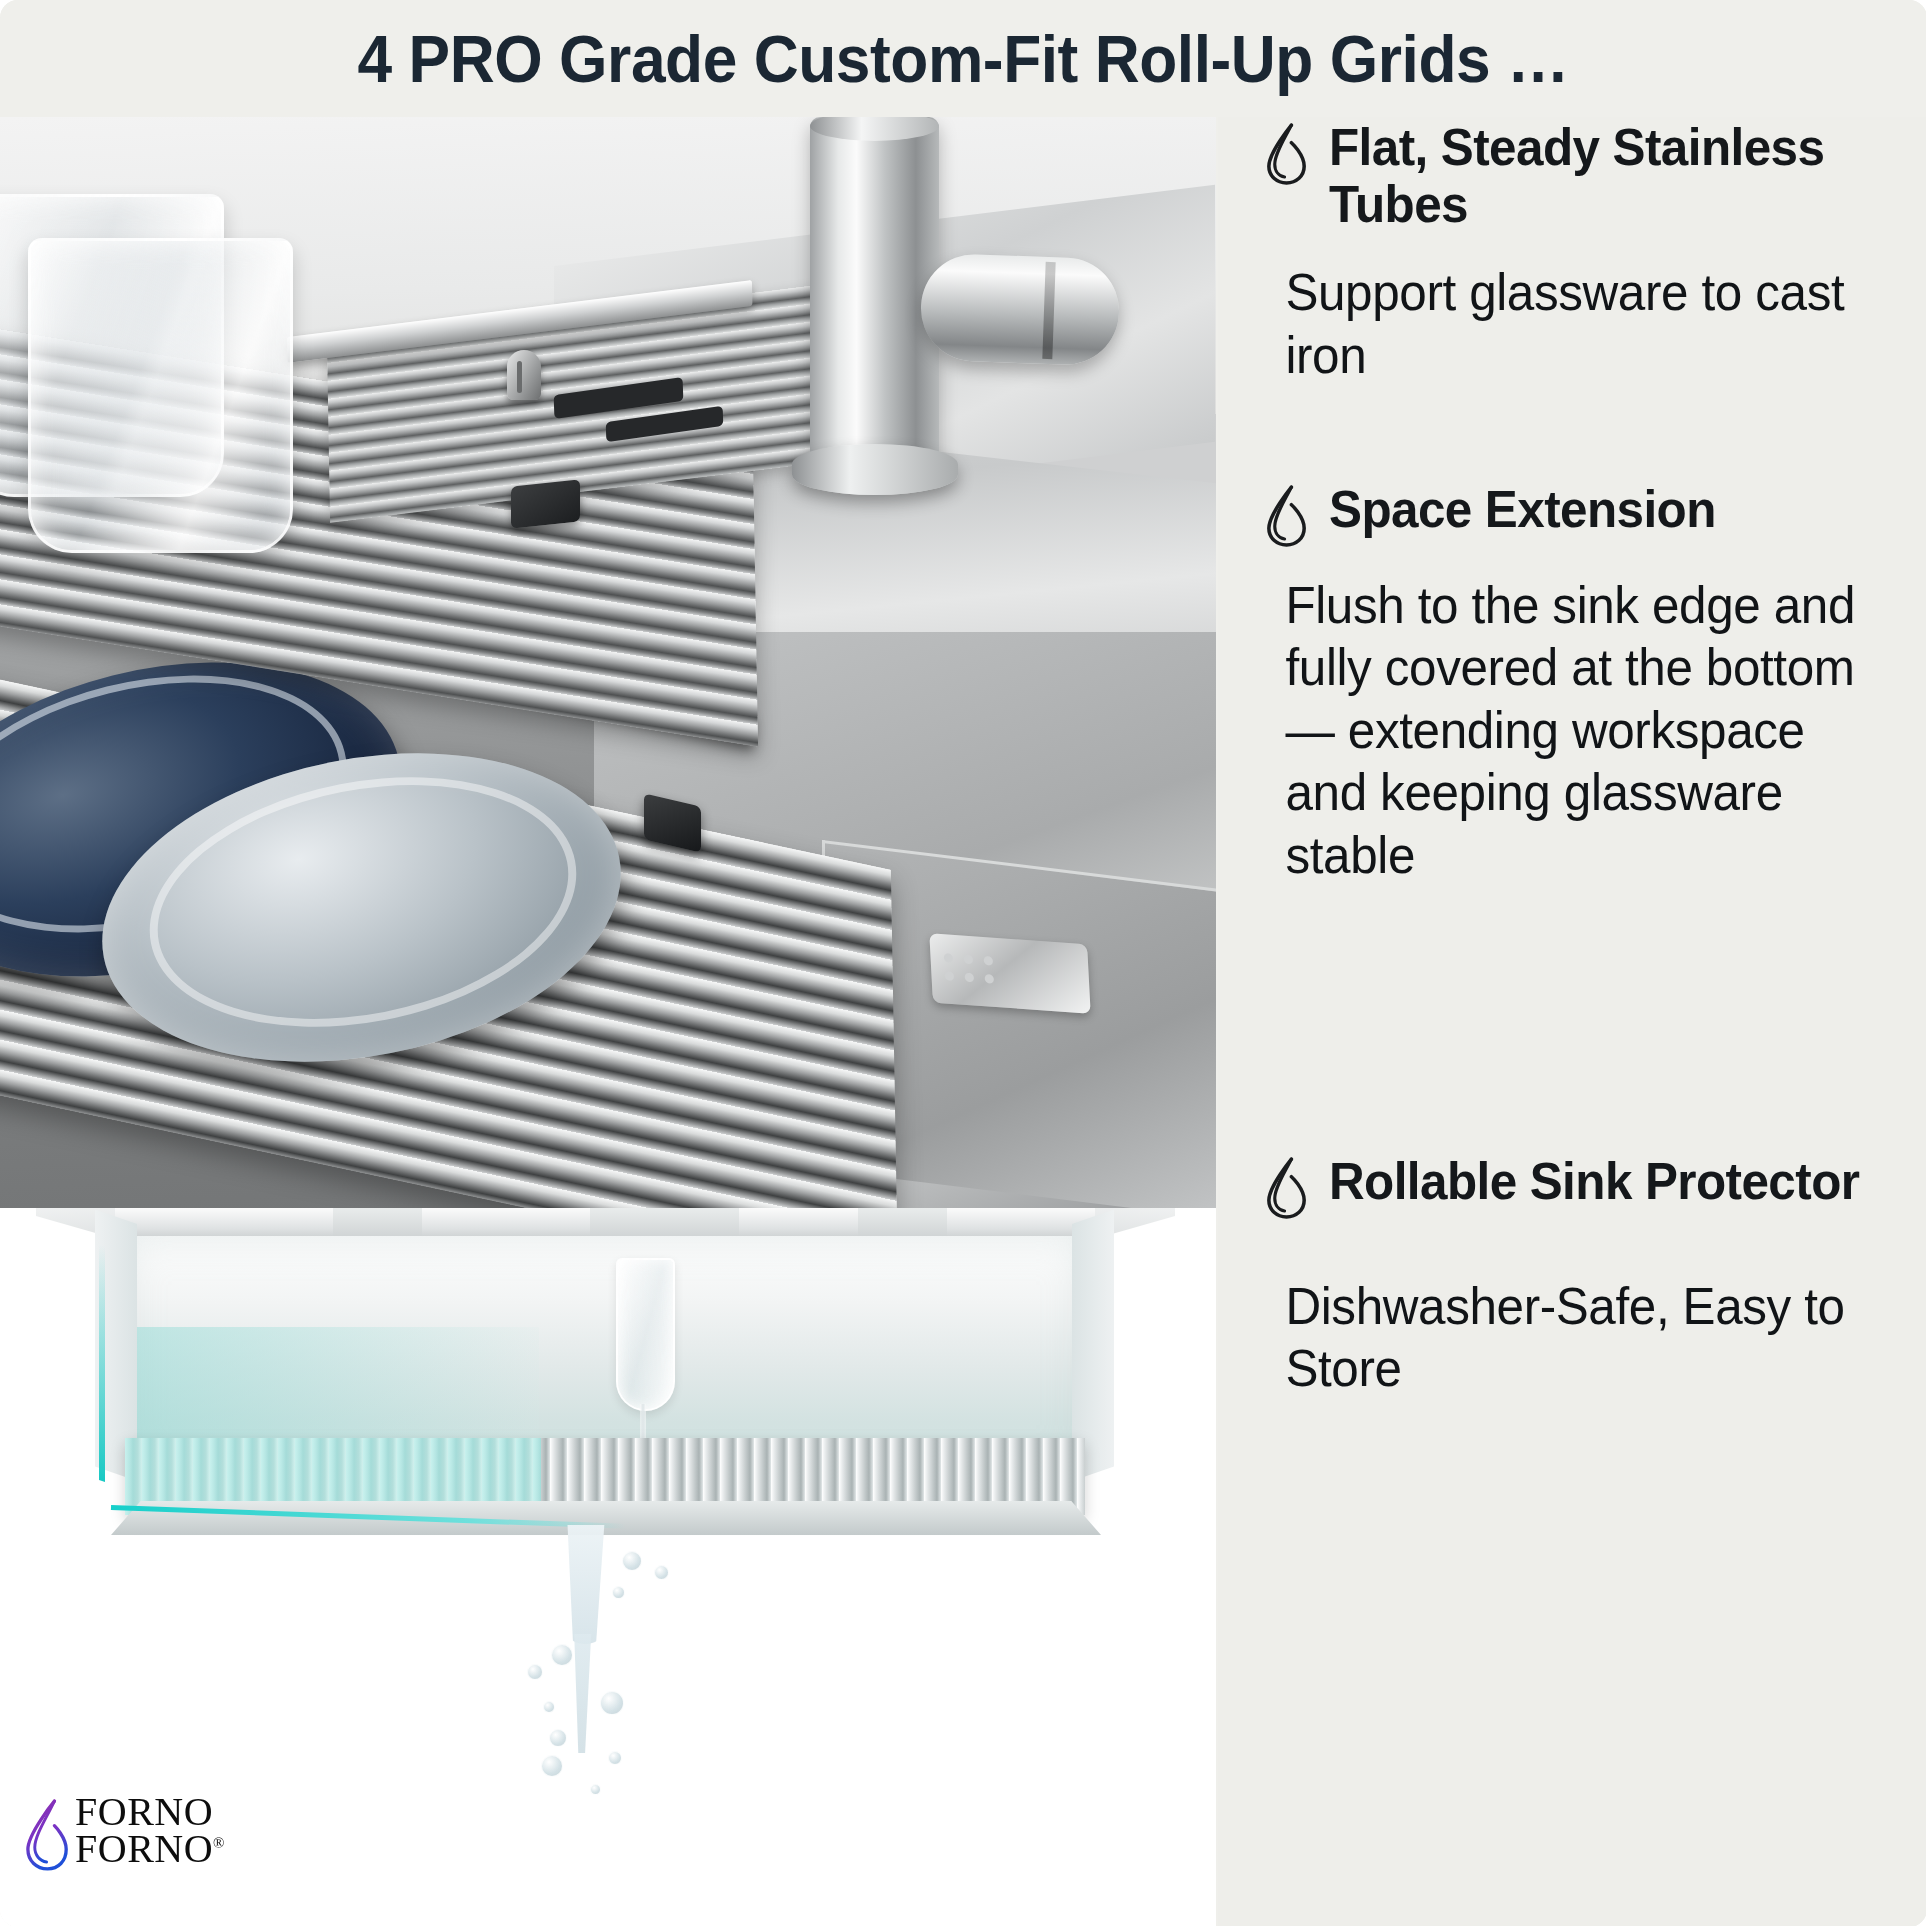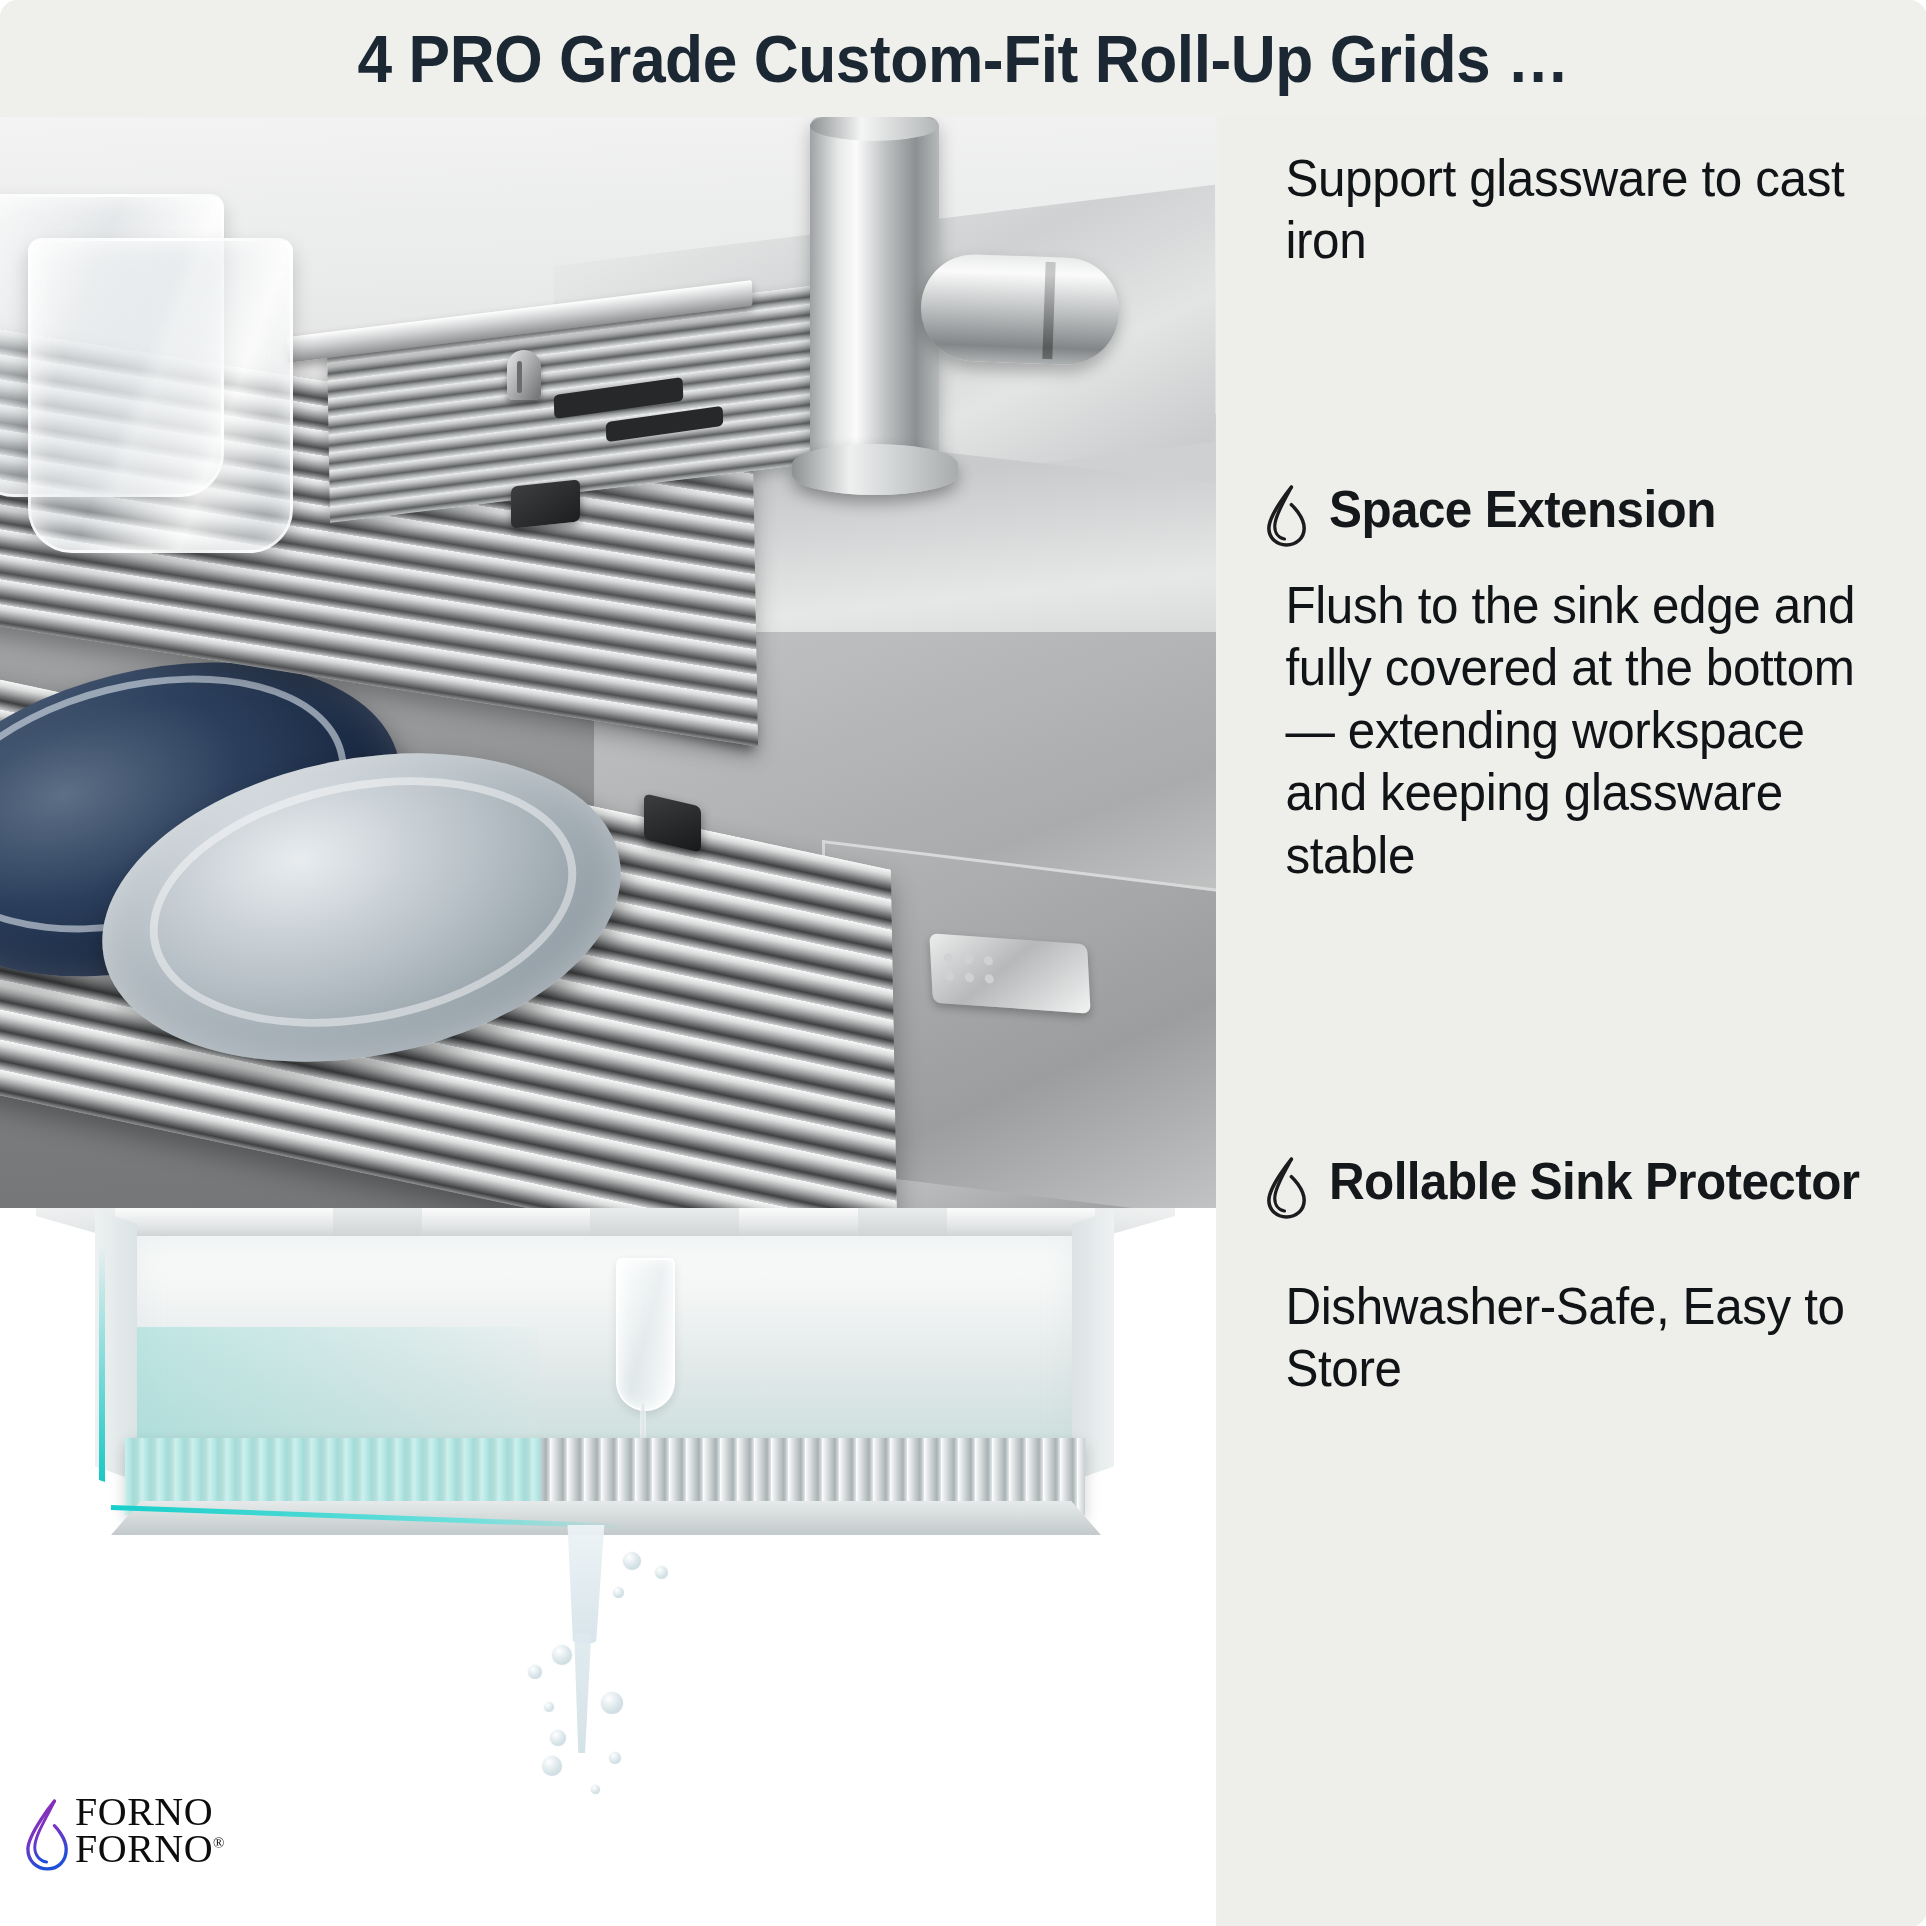--- a/index.html
+++ b/index.html
@@ -342,20 +342,27 @@
       <div id="logo-text">
         <div class="logo-line">FORNO</div>
         <div class="logo-line"><span>FORNO</span><span id="logo-reg">®</span></div>
       </div>
     </div>
   </div>
 
   <div id="right-col">
 
     <div class="feature" id="feature-0">
+      <div class="f-head">
+        <svg class="f-icon" viewBox="0 0 52 66">
+          <path d="M30 4 C30 4 7 32 7 46 C7 56 15 63 25 63 C35 63 43 56 43 46 C43 34 30 22 30 22" fill="none" stroke="#1a1c1e" stroke-width="3.6" stroke-linecap="round"></path>
+          <path d="M30 4 C23 18 13 33 13 44 C13 51 17 56 23 57" fill="none" stroke="#1a1c1e" stroke-width="3.2" stroke-linecap="round"></path>
+        </svg>
+        <div class="f-title">Flat, Steady Stainless Tubes</div>
+      </div>
       <div class="f-body">Support glassware to cast iron</div>
     </div>
 
     <div class="feature" id="feature-1">
       <div class="f-head">
         <svg class="f-icon" viewBox="0 0 52 66">
           <path d="M30 4 C30 4 7 32 7 46 C7 56 15 63 25 63 C35 63 43 56 43 46 C43 34 30 22 30 22" fill="none" stroke="#1a1c1e" stroke-width="3.6" stroke-linecap="round"></path>
           <path d="M30 4 C23 18 13 33 13 44 C13 51 17 56 23 57" fill="none" stroke="#1a1c1e" stroke-width="3.2" stroke-linecap="round"></path>
         </svg>
         <div class="f-title">Space Extension</div>

